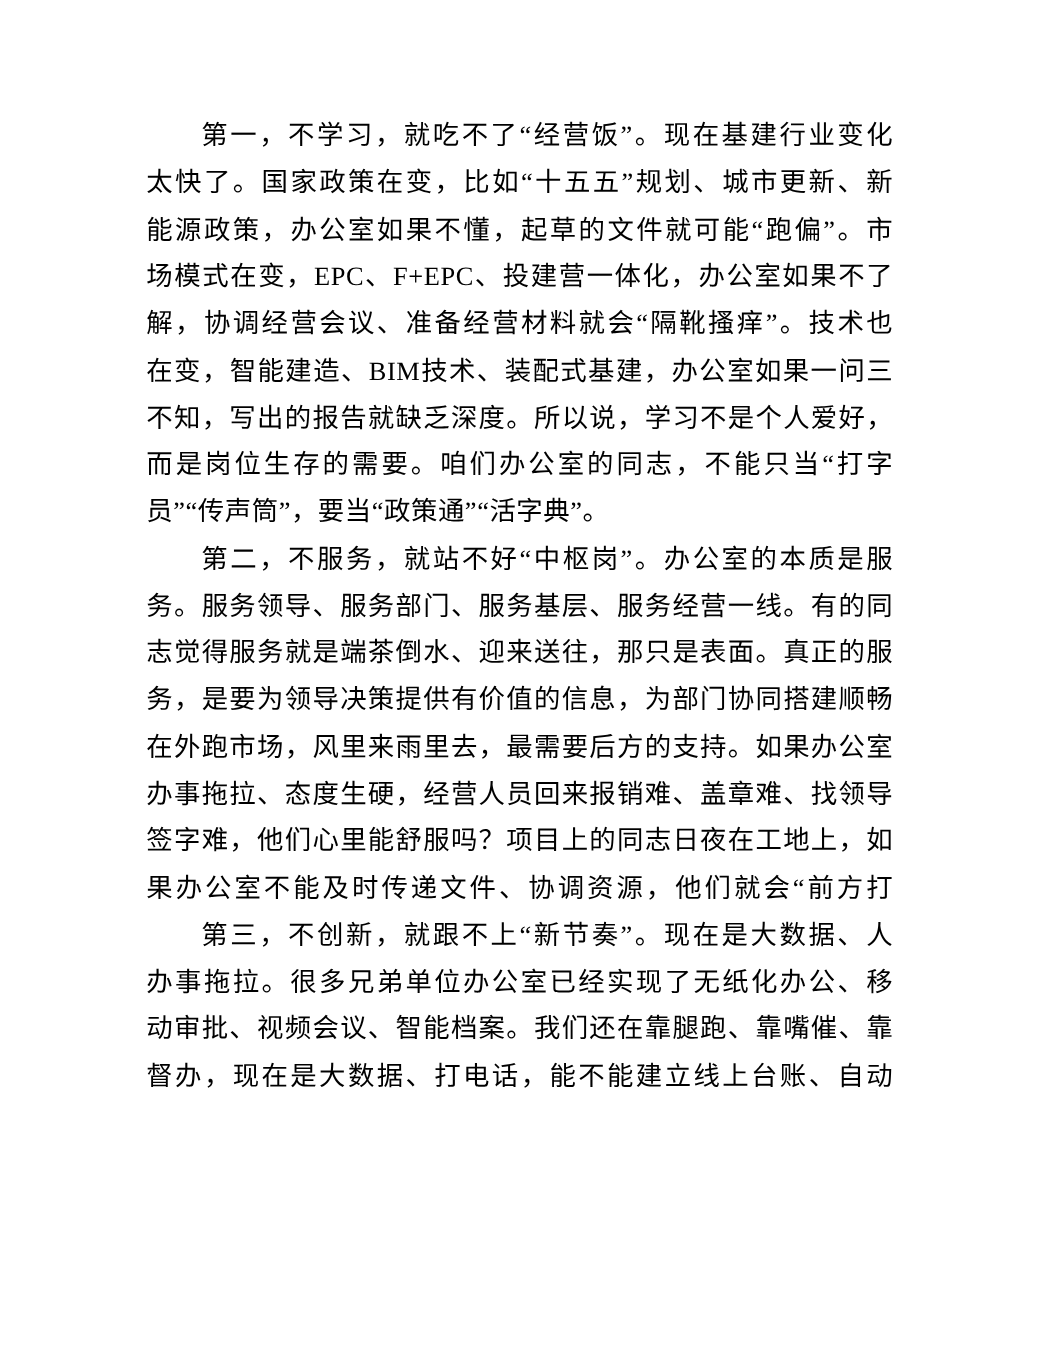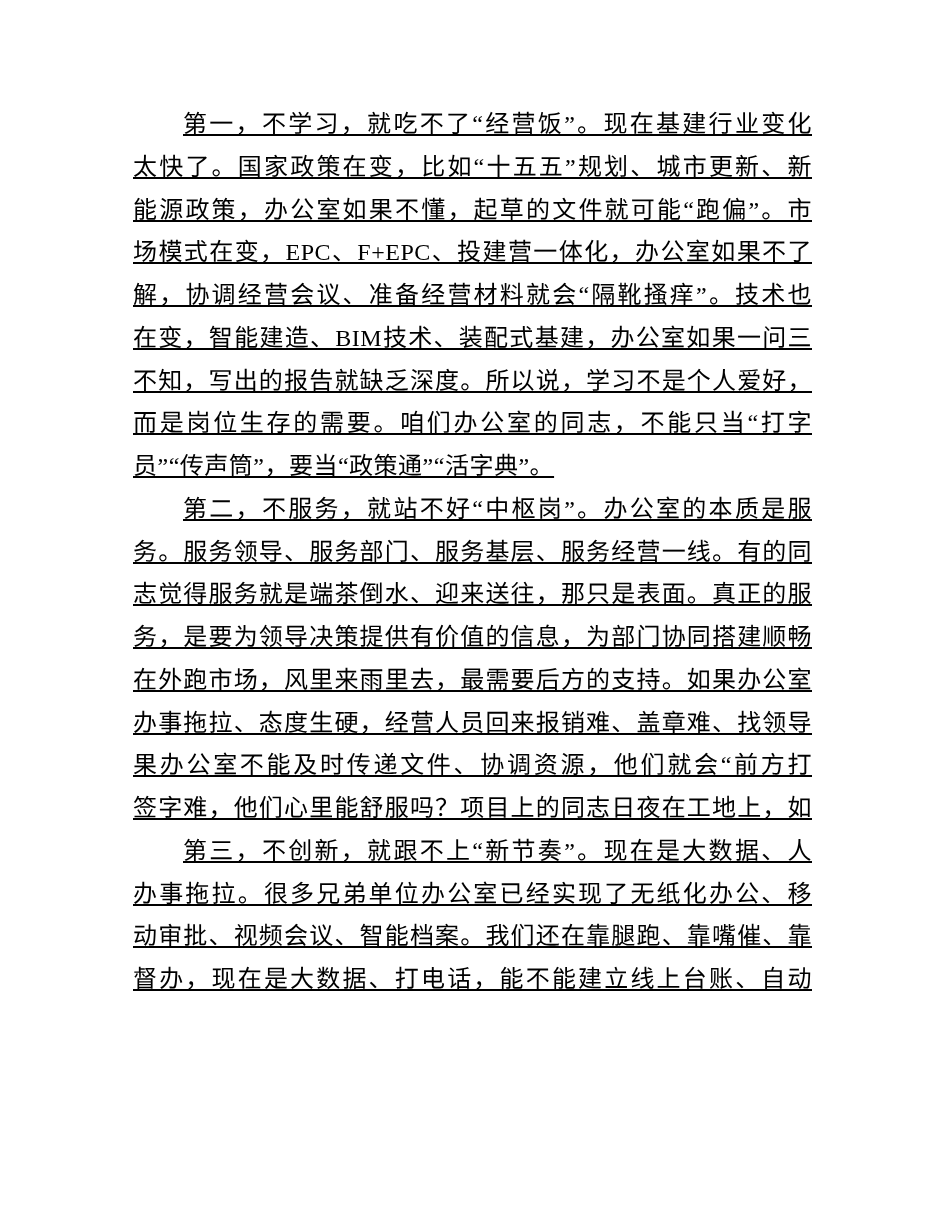--- a/index.html
+++ b/index.html
@@ -22,21 +22,20 @@
   }
   .doc {
     position: absolute;
     left: 133px;
     top: 103px;
     width: 679px;
   }
   section.para {
     margin: 0;
     padding: 0;
-    text-decoration: underline;
   }
   .line {
     font-size: 24px;
     line-height: 42.75px;
     height: 42.75px;
     white-space: nowrap;
     text-align: justify;
     text-align-last: justify;
     text-justify: inter-character;
     letter-spacing: 0.5px;
@@ -65,22 +64,22 @@
         <div class="line">而是岗位生存的需要。咱们办公室的同志，不能只当“打字</div>
         <div class="line lastline">员”“传声筒”，要当“政策通”“活字典”。</div>
       </section>
       <section class="para">
         <div class="line first">第二，不服务，就站不好“中枢岗”。办公室的本质是服</div>
         <div class="line">务。服务领导、服务部门、服务基层、服务经营一线。有的同</div>
         <div class="line">志觉得服务就是端茶倒水、迎来送往，那只是表面。真正的服</div>
         <div class="line">务，是要为领导决策提供有价值的信息，为部门协同搭建顺畅</div>
         <div class="line">在外跑市场，风里来雨里去，最需要后方的支持。如果办公室</div>
         <div class="line">办事拖拉、态度生硬，经营人员回来报销难、盖章难、找领导</div>
+        <div class="line">签字难，他们心里能舒服吗？项目上的同志日夜在工地上，如</div>
         <div class="line">果办公室不能及时传递文件、协调资源，他们就会“前方打</div>
-        <div class="line">签字难，他们心里能舒服吗？项目上的同志日夜在工地上，如</div>
       </section>
       <section class="para">
         <div class="line first">第三，不创新，就跟不上“新节奏”。现在是大数据、人</div>
         <div class="line">办事拖拉。很多兄弟单位办公室已经实现了无纸化办公、移</div>
         <div class="line">动审批、视频会议、智能档案。我们还在靠腿跑、靠嘴催、靠</div>
         <div class="line">督办，现在是大数据、打电话，能不能建立线上台账、自动</div>
       </section>
     </main>
 </div>
 

